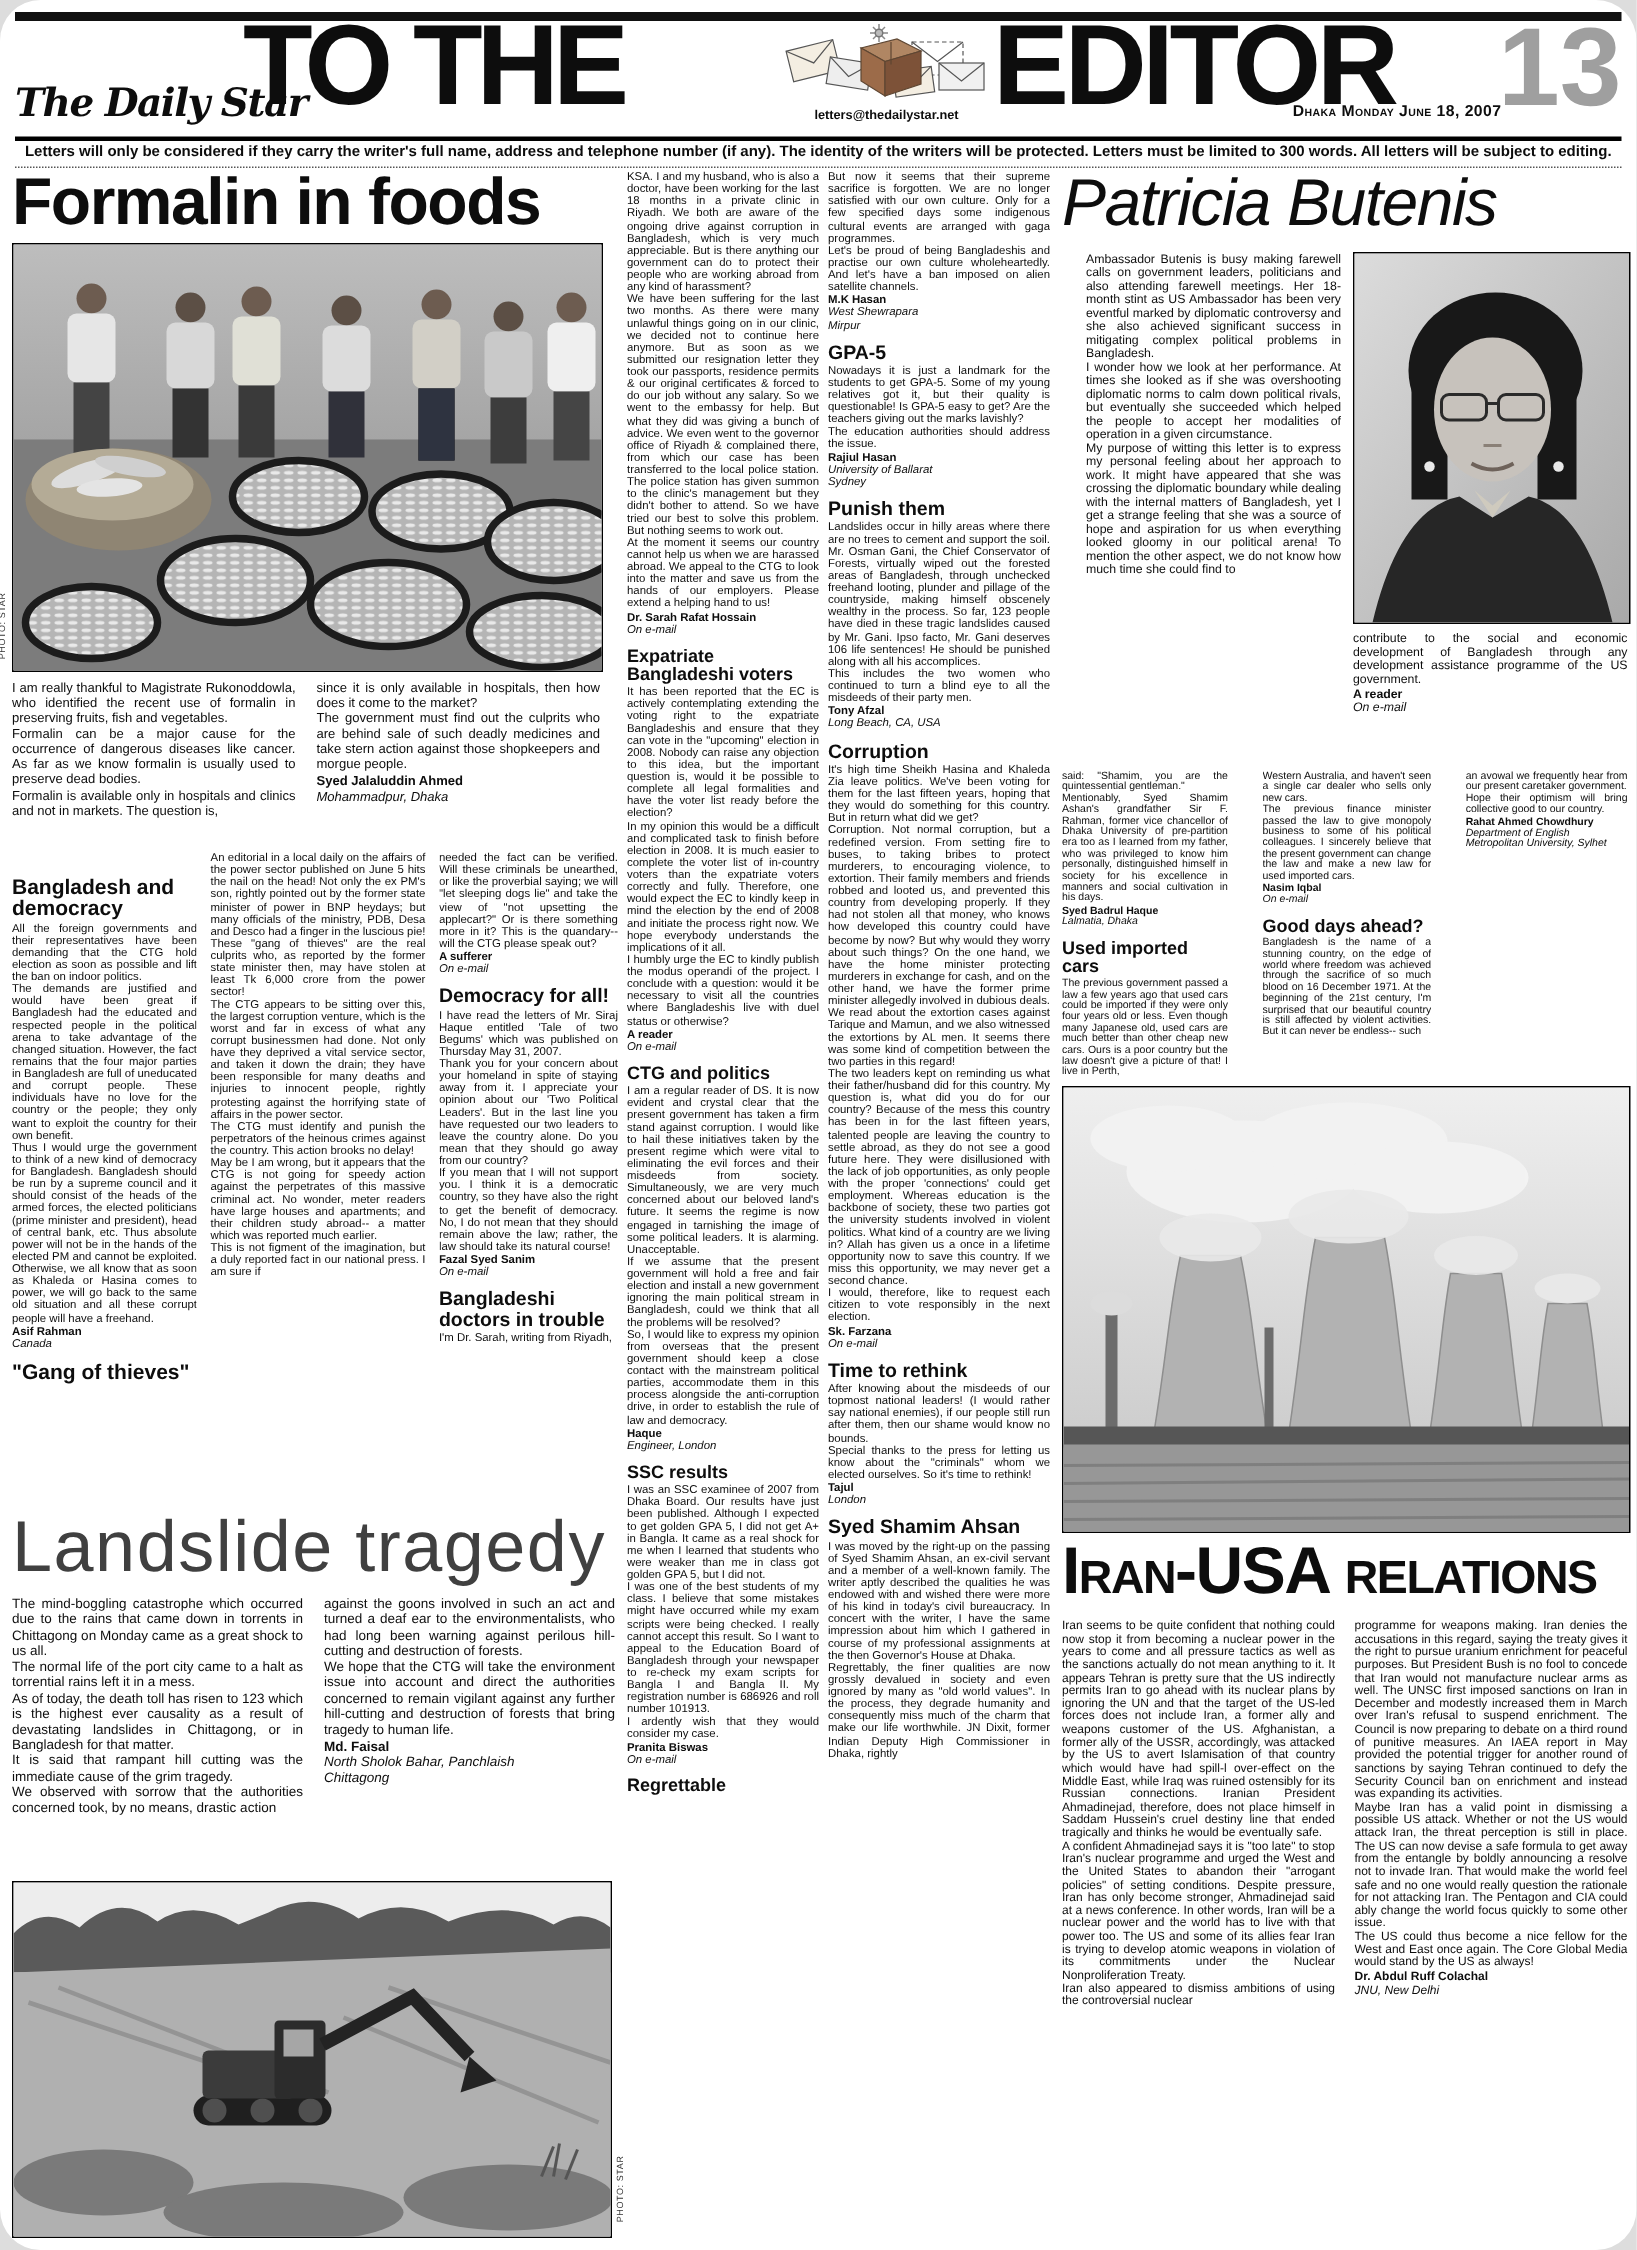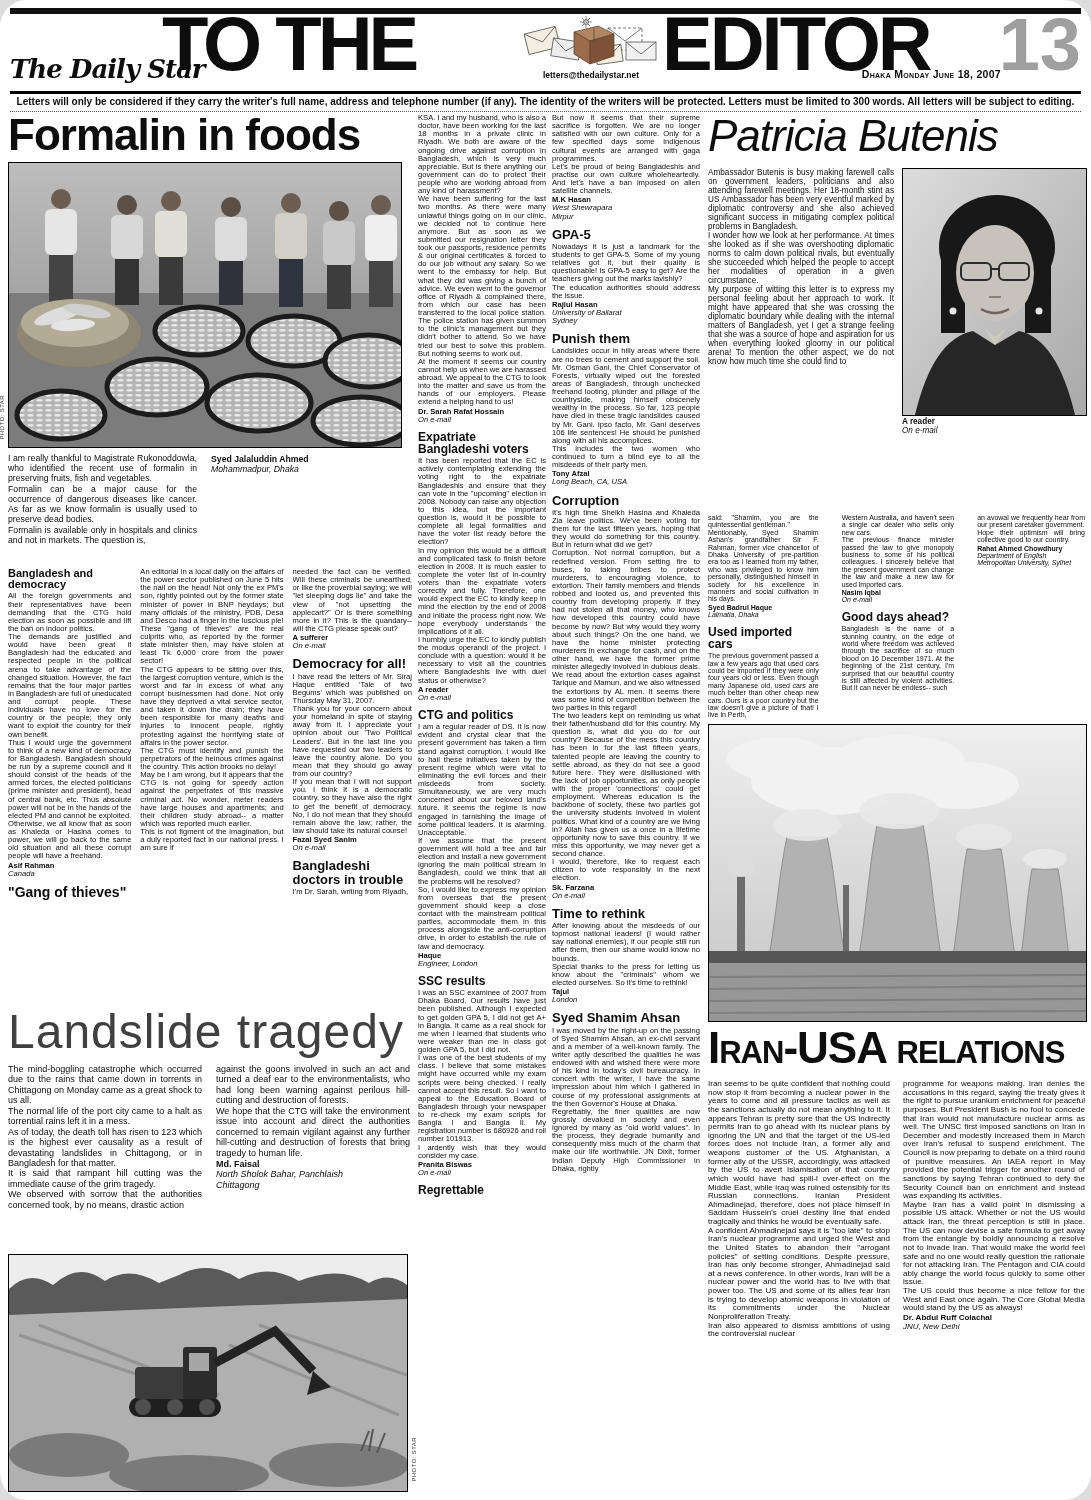--- a/index.html
+++ b/index.html
@@ -43,21 +43,21 @@
   
   #formalin-block{left:8px;top:114px;width:392px;}
   #formalin-cols{display:flex;gap:14px;margin-top:5px;height:112px;overflow:hidden;}
   #formalin-cols .col{width:189px;}
   #mid-band{left:8px;top:568px;width:404px;height:438px;display:flex;gap:9px;overflow:hidden;}
   #mid-c1{width:124px;} #mid-c2{width:144px;} #mid-c3{width:120px;}
   #col4{left:418px;top:114px;width:128px;height:1386px;}
   #col5{left:552px;top:114px;width:148px;height:1386px;}
   #butenis-block{left:708px;top:114px;width:377px;}
   #butenis-row{display:flex;gap:8px;}
-  #butenis-row .txt{width:186px;height:332px;overflow:hidden;}
+  #butenis-row .txt{width:186px;height:332px;overflow:hidden;margin-left:16px;}
   #butenis-right{width:183px;}
   #right-mid{left:708px;top:514px;width:377px;height:206px;display:flex;gap:23px;overflow:hidden;}
   #right-mid .col{width:120px;}
   #powerplant-wrap{left:708px;top:724px;width:377px;height:298px;}
   #iran-block{left:708px;top:1026px;width:377px;}
   #iran-cols{display:flex;gap:13px;}
   #iran-cols .col{width:182px;height:398px;font-size:8px;line-height:1.08;}
   #landslide-block{left:8px;top:1008px;width:402px;}
   #landslide-cols{display:flex;gap:14px;height:186px;overflow:hidden;}
   #landslide-cols .col{width:194px;font-size:9px;line-height:1.16;}
@@ -182,31 +182,33 @@
           <ellipse cx="52" cy="252" rx="44" ry="24" fill="url(#fishp)"></ellipse>
         </g>
       </svg>
       <span class="vcred" style="left:-9px;bottom:8px;">PHOTO: STAR</span>
     </div>
     <div id="formalin-cols">
       <div class="col body fs-a">I am really thankful to Magistrate Rukonoddowla, who identified the recent use of formalin in preserving fruits, fish and vegetables.
 Formalin can be a major cause for the occurrence of dangerous diseases like cancer. As far as we know formalin is usually used to preserve dead bodies.
 Formalin is available only in hospitals and clinics and not in markets. The question is,</div>
       <div class="col">
+        <div class="body fs-a">since it is only available in hospitals, then how does it come to the market?
+The government must find out the culprits who are behind sale of such deadly medicines and take stern action against those shopkeepers and morgue people.</div>
         <div class="sig fs-a">
             <div class="nm">Syed Jalaluddin Ahmed</div>
         <div class="lc">Mohammadpur, Dhaka</div>
           </div>
       </div>
     </div>
   </div>
 
   <div class="abs" id="mid-band">
     <div class="col" id="mid-c1">
-      <div class="h-letter" style="font-size:11px;margin-top:0;">Bangladesh and democracy</div>
+      <div class="h-letter" style="font-size:14px;margin-top:16px;">Bangladesh and democracy</div>
       <div class="body fs-b">All the foreign governments and their representatives have been demanding that the CTG hold election as soon as possible and lift the ban on indoor politics.
 The demands are justified and would have been great if Bangladesh had the educated and respected people in the political arena to take advantage of the changed situation. However, the fact remains that the four major parties in Bangladesh are full of uneducated and corrupt people. These individuals have no love for the country or the people; they only want to exploit the country for their own benefit.
 Thus I would urge the government to think of a new kind of democracy for Bangladesh. Bangladesh should be run by a supreme council and it should consist of the heads of the armed forces, the elected politicians (prime minister and president), head of central bank, etc. Thus absolute power will not be in the hands of the elected PM and cannot be exploited. Otherwise, we all know that as soon as Khaleda or Hasina comes to power, we will go back to the same old situation and all these corrupt people will have a freehand.</div>
       <div class="sig fs-b">
           <div class="nm">Asif Rahman</div>
       <div class="lc">Canada</div>
         </div>
       <div class="h-letter" style="font-size:14px;">"Gang of thieves"</div>
     </div>
     <div class="col" id="mid-c2">
@@ -338,20 +340,21 @@
             <rect x="96" y="94" width="30" height="17" rx="5"></rect>
             <line x1="88" y1="100" x2="96" y2="100"></line>
           </g>
           <line x1="86" y1="128" x2="98" y2="128" stroke="#8a8077" stroke-width="2"></line>
           <path d="M78,140 Q92,148 106,140" stroke="#6e625a" stroke-width="2.5" fill="none"></path>
           <circle cx="50" cy="142" r="3.5" fill="#e8e8e8"></circle>
           <circle cx="136" cy="142" r="3.5" fill="#e8e8e8"></circle>
           <path d="M12,246 Q30,170 70,162 L92,176 L116,162 Q154,170 172,246 Z" fill="#262626"></path>
           <path d="M80,158 L92,176 L104,158 L92,168 Z" fill="#cfcabe"></path>
         </svg>
+        <div class="body fs-d" style="margin-top:5px;">contribute to the social and economic development of Bangladesh through any development assistance programme of the US government.</div>
         <div class="sig fs-d">
             <div class="nm">A reader</div>
         <div class="lc">On e-mail</div>
           </div>
       </div>
     </div>
   </div>
 
   <div class="abs" id="right-mid">
     <div class="col">

